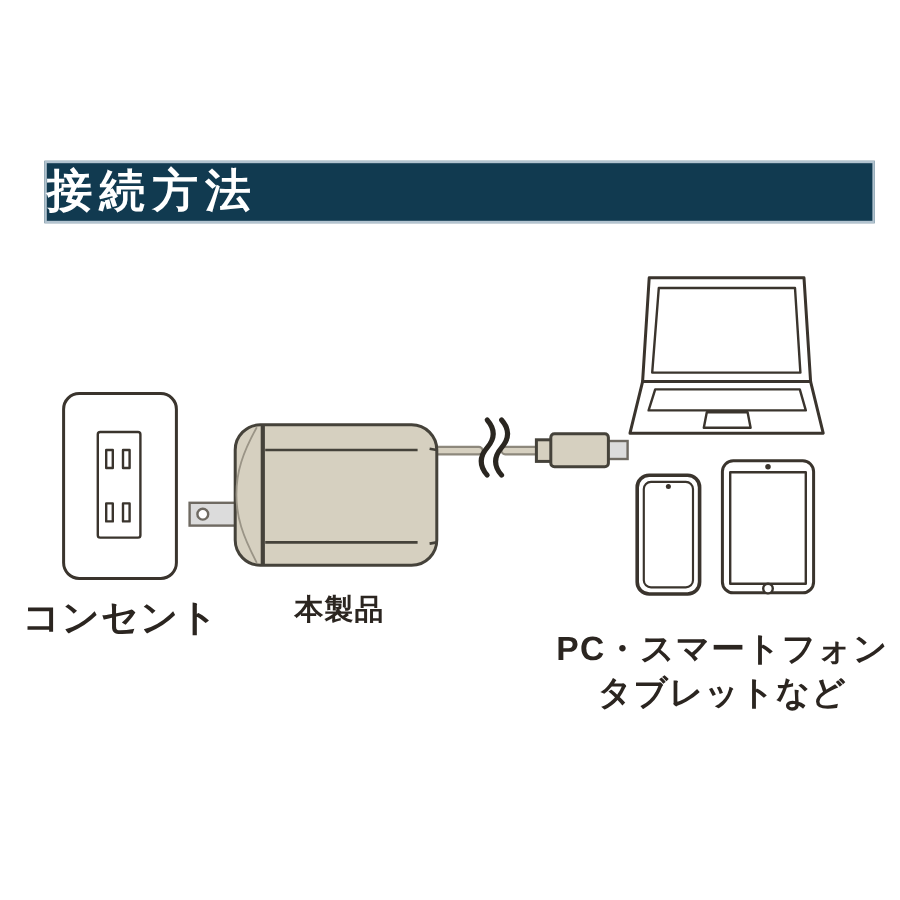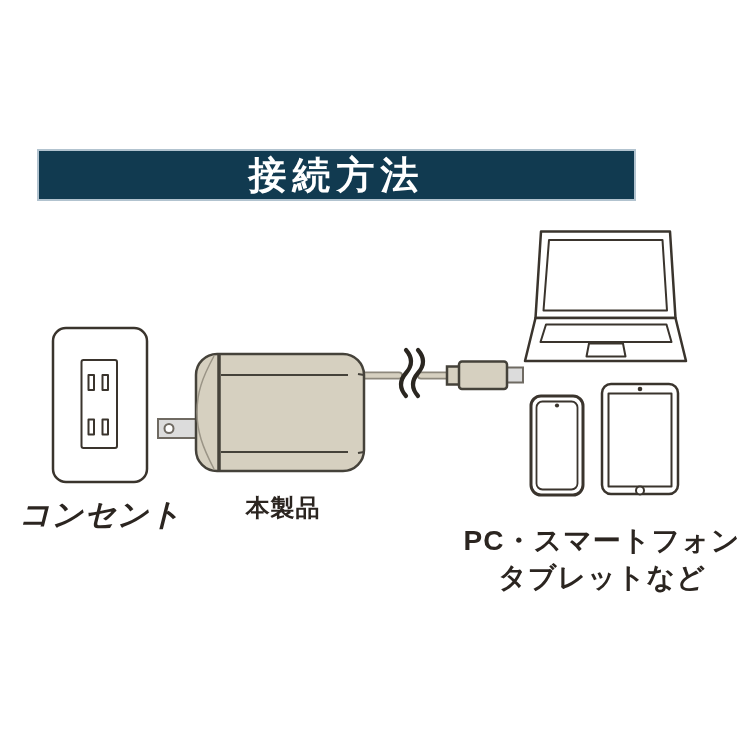--- a/index.html
+++ b/index.html
@@ -2,23 +2,23 @@
 <html style="--banner_bg: #113a50; --banner_border: #b2c3cf; --banner_text: #ffffff; --outline: #3a342d; --adapter_fill: #d6d0c0; --adapter_stroke: #45423a; --adapter_contour: #9a9486; --metal_fill: #dcdcdc; --metal_stroke: #6f6a62; --cable_fill: #d6d0c0; --cable_stroke: #8d887c; --break_mark: #2a2620; --label_text: #2b2520;"><head>
 <meta charset="utf-8">
 <style>
   * { margin:0; padding:0; box-sizing:border-box; }
   html,body { width:750px; height:750px; background:#ffffff; overflow:hidden;
               font-family:"Liberation Sans","DejaVu Sans",sans-serif; }
   #page { position:relative; width:750px; height:750px; background:#ffffff; }
 
   
   .banner {
-    position:absolute; left:37px; top:149px; width:599px; height:52px;
+    position:absolute; left:37px; top:134px; width:692px; height:52px;
     background:var(--banner_bg); border:2px solid var(--banner_border);
-    display:flex; align-items:center; justify-content:center;
+    display:flex; align-items:center; justify-content:flex-start;
   }
   .banner-title {
     color:var(--banner_text); font-size:38px; font-weight:800; letter-spacing:6px;
     line-height:1;
   }
 
   
   .diagram-svg { position:absolute; left:0; top:0; width:750px; height:750px; }
 
   .outline-shape   { fill:#ffffff; stroke:var(--outline); stroke-width:2.5px;
@@ -30,21 +30,21 @@
   .adapter-line    { fill:none; stroke:var(--adapter_stroke); stroke-width:2.2px; }
   .adapter-stripe  { fill:none; stroke:var(--adapter_stroke); stroke-width:3.5px; }
   .adapter-contour { fill:none; stroke:var(--adapter_contour); stroke-width:1.5px; }
   .metal-shape     { fill:var(--metal_fill); stroke:var(--metal_stroke); stroke-width:2px; }
   .cable-outer     { fill:none; stroke:var(--cable_stroke); stroke-width:8px; stroke-linecap:round; }
   .cable-inner     { fill:none; stroke:var(--cable_fill); stroke-width:4.5px; stroke-linecap:round; }
   .break-mark      { fill:none; stroke:var(--break_mark); stroke-width:4.2px; stroke-linecap:round; }
 
   
   .label { position:absolute; color:var(--label_text); text-align:center; }
-  .label-outlet  { left:18px;  top:494px; width:165px; font-size:31px; font-weight:700; letter-spacing:1px;font-style:italic; }
+  .label-outlet  { left:18px;  top:494px; width:165px; font-size:31px; font-weight:700; letter-spacing:1px; }
   .label-product { left:203px; top:492px; width:160px; font-size:24px; font-weight:900; letter-spacing:1px; }
   .label-devices { left:457px; top:522px; width:290px; font-size:28px; font-weight:600;
                    line-height:37px; letter-spacing:1px; }
 </style>
 </head>
 <body>
 
 <div id="page">
 
   <div class="banner">

